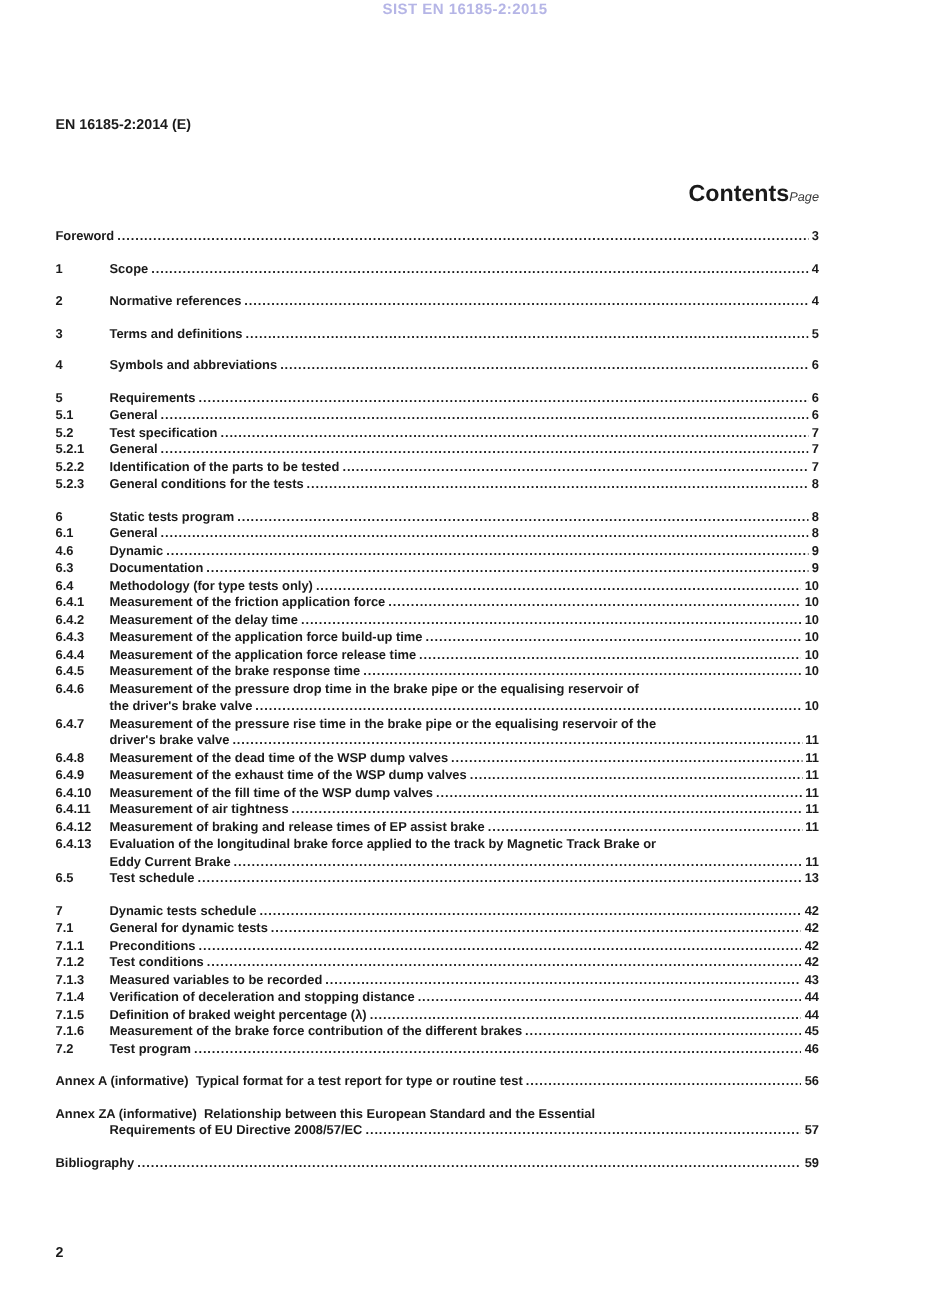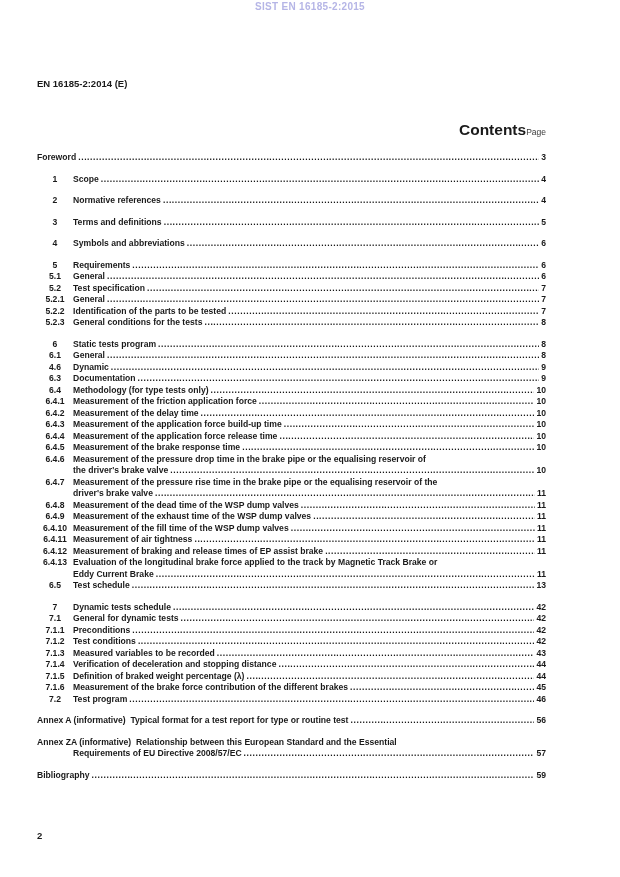--- a/index.html
+++ b/index.html
@@ -46,34 +46,34 @@
   }
   .contents-title {
     font-size: 15.5px;
     font-weight: bold;
     margin: 0;
   }
   .page-label {
     font-size: 8.5px;
     font-weight: normal;
     color: #3a3a3a;
+    font-style: italic;
   }
   .toc {
     position: absolute;
     top: 152px;
     left: 37px;
     right: 74px;
     font-size: 8.6px;
     font-weight: bold;
     line-height: 11.5px;
   }
   .row {
     display: flex;
     align-items: baseline;
-    text-align: center;
   }
   .row.gap {
     margin-top: 10px;
   }
   .num {
     flex: 0 0 36px;
     white-space: pre;
   }
   .title {
     flex: 0 0 auto;

